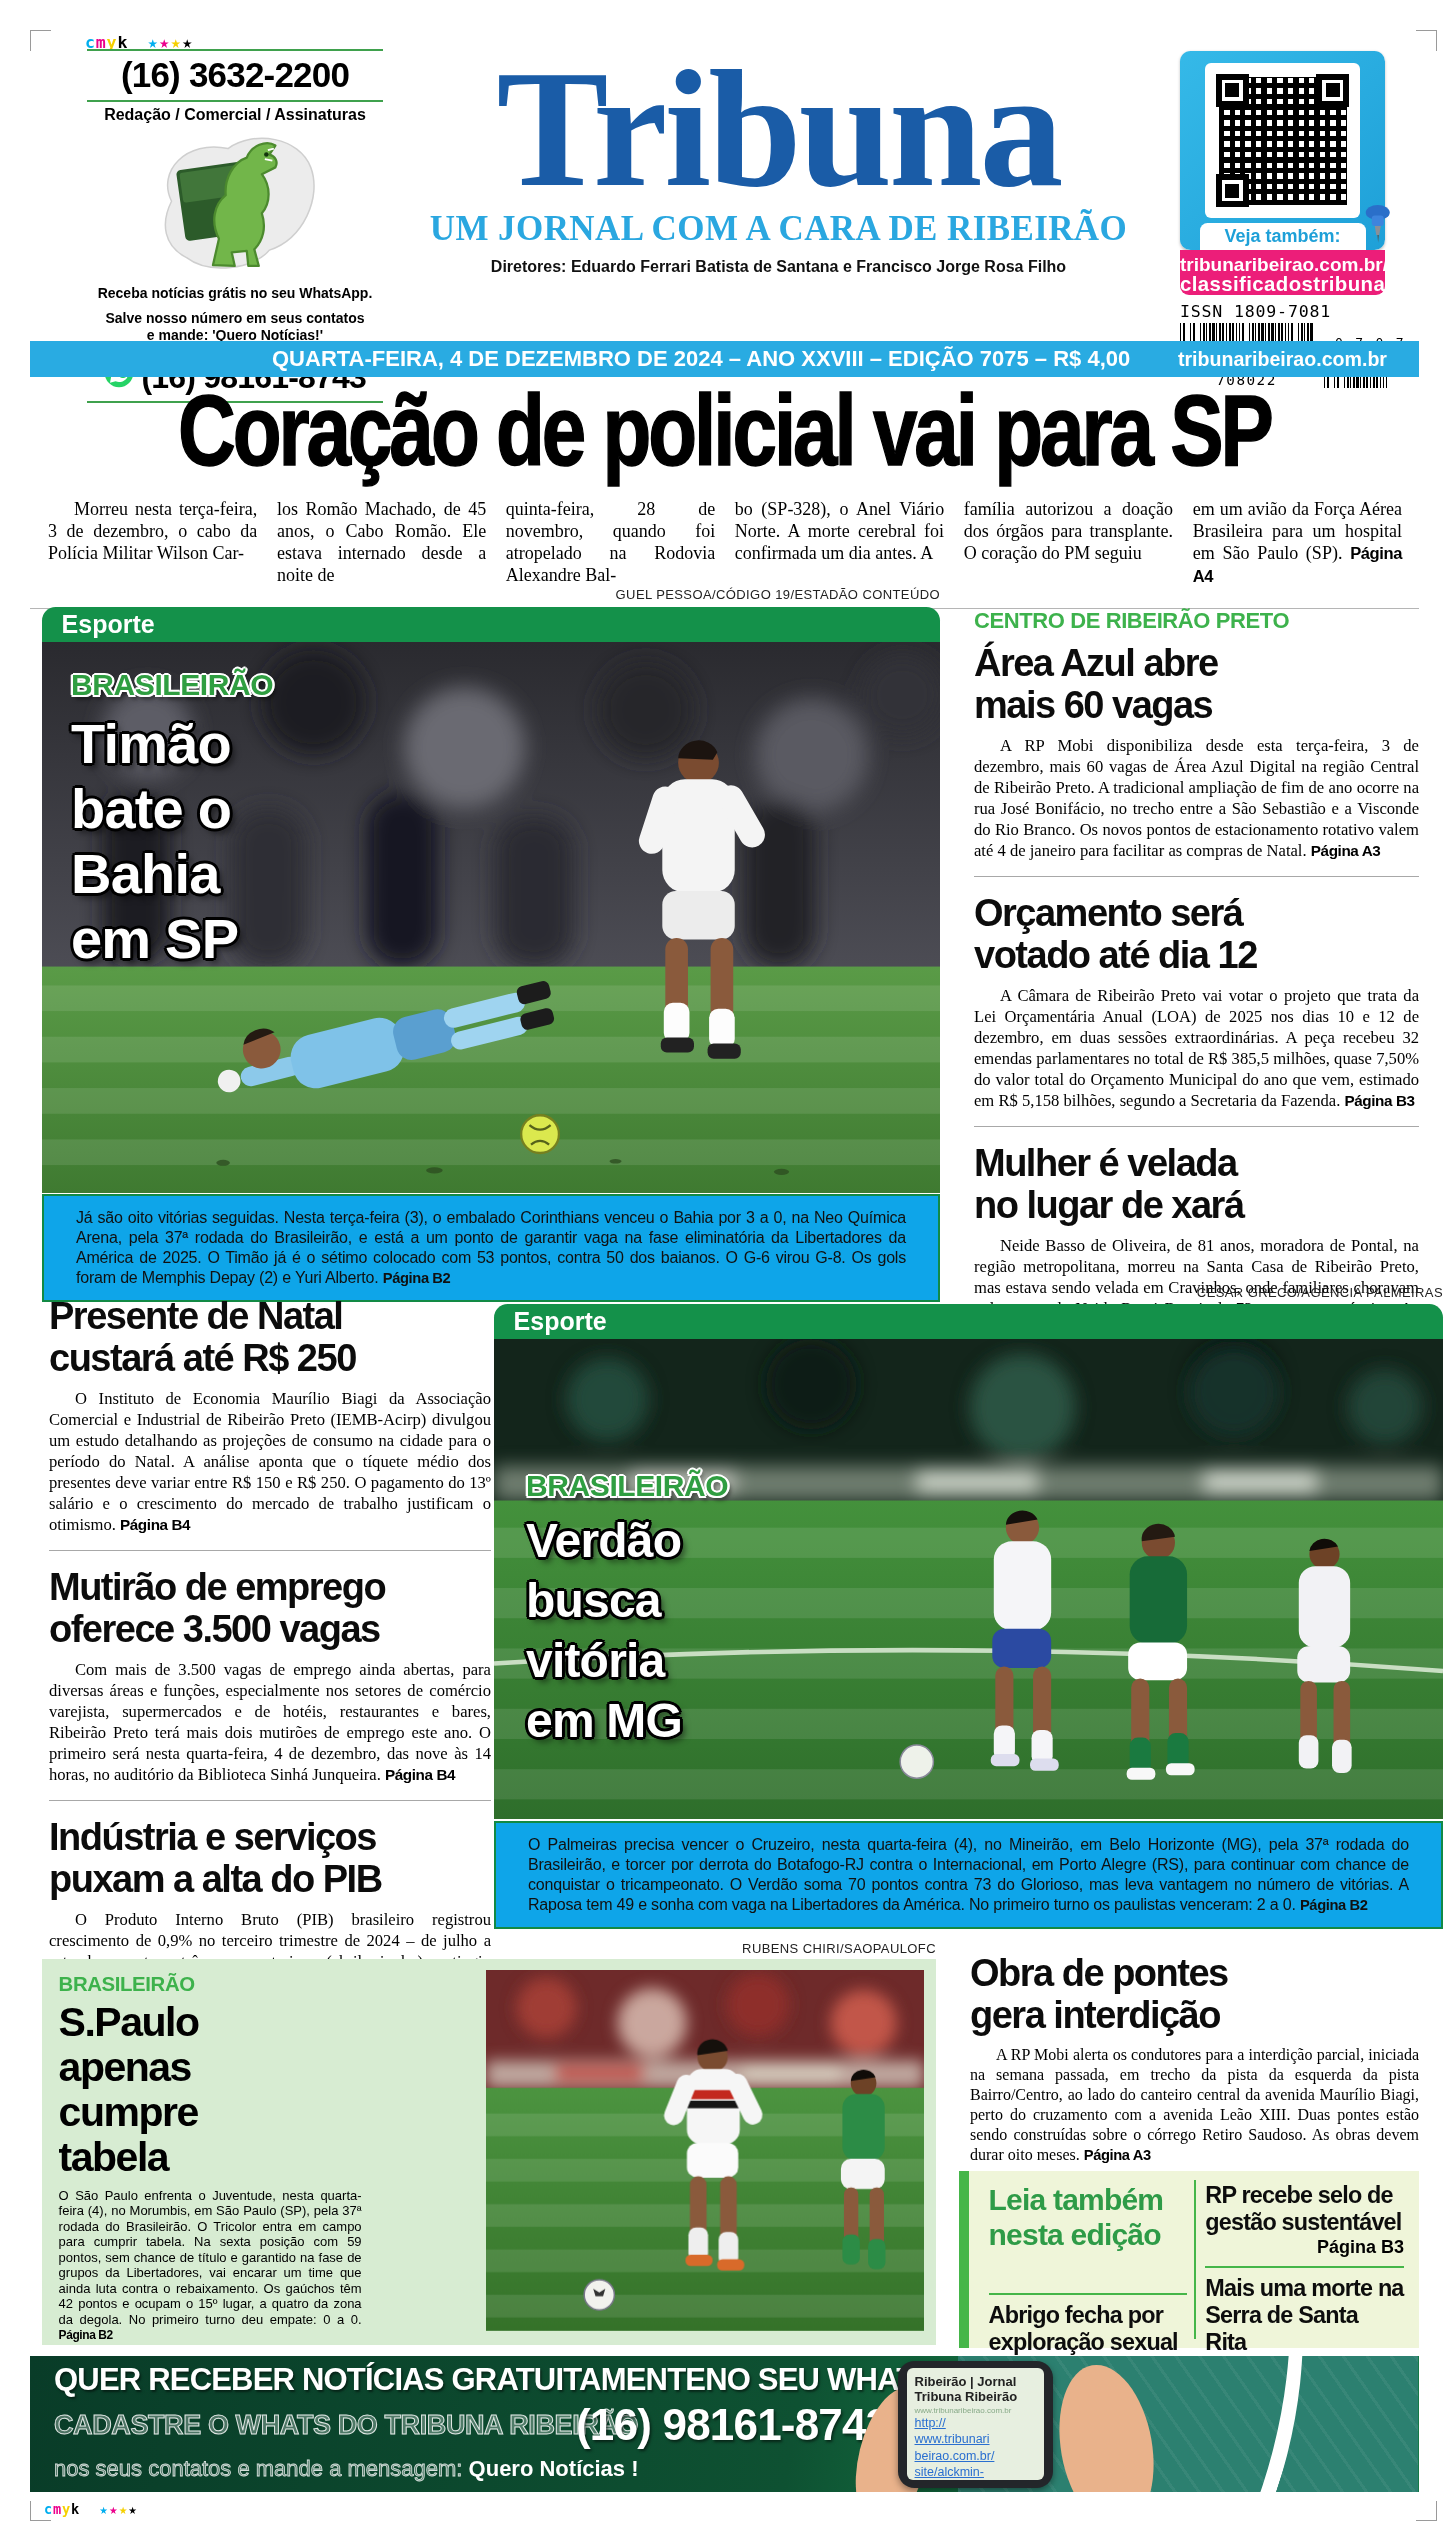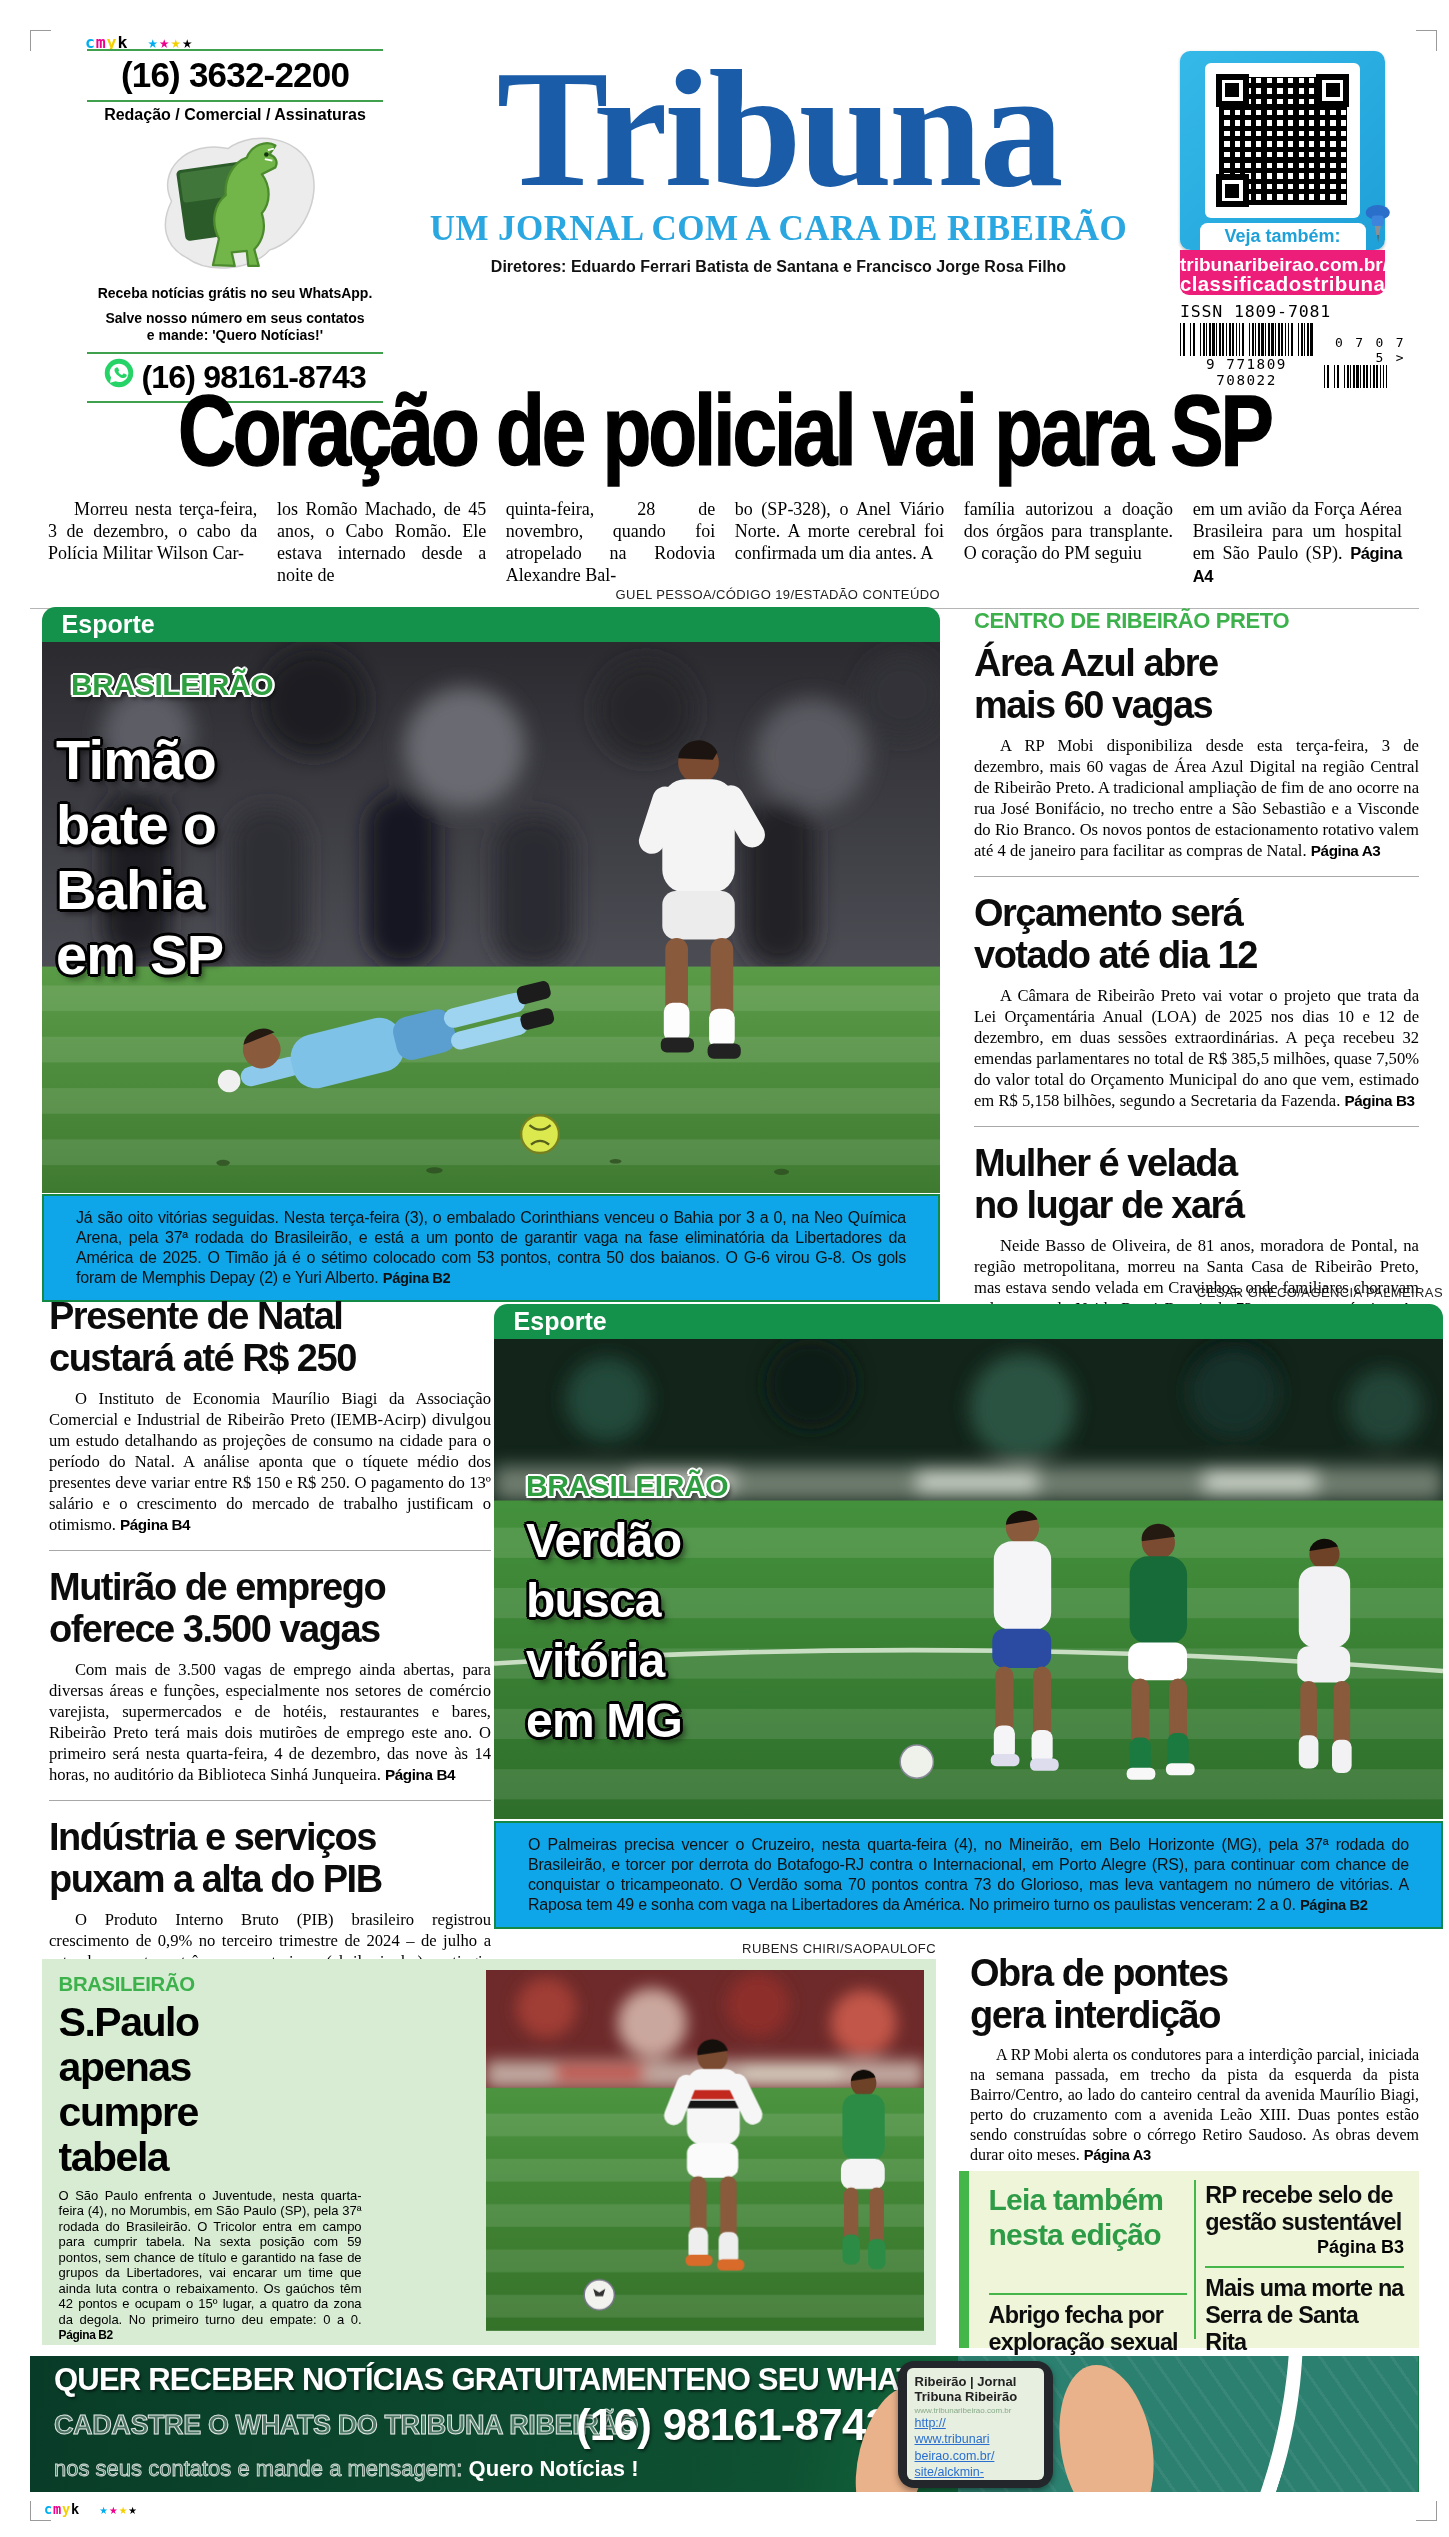--- a/index.html
+++ b/index.html
@@ -220,20 +220,24 @@
         <div class="bars" style="width:133px;"></div>
         <div class="bcdigits">9 771809 708022</div>
       </div>
       <div>
         <div class="edcode">0 7 0 7 5 &gt;</div>
         <div class="bars" style="width:63px;height:22.6px;"></div>
       </div>
     </div>
   </div>
 
+  <div class="abs datebar" style="left:30px;top:341px;">
+    <span class="dtext"><span>QUARTA-FEIRA, 4 DE DEZEMBRO DE 2024 – ANO XXVIII – EDIÇÃO 7075 – </span><b>R$ 4,00</b></span>
+    <span class="site">tribunaribeirao.com.br</span>
+  </div>
 
   <div class="abs hero" style="left:30px;top:380px;">
     <div class="hero-inner">Coração de policial vai para SP</div>
   </div>
 
   <div class="abs leadcols" style="left:48px;top:498px;">
     <div class="col first">Morreu nesta terça-feira, 3 de dezembro, o cabo da Polícia Militar Wilson Car-</div>
     <div class="col">los Romão Machado, de 45 anos, o Cabo Romão. Ele estava internado desde a noite de</div>
     <div class="col">quinta-feira, 28 de novembro, quando foi atropelado na Rodovia Alexandre Bal-</div>
     <div class="col">bo (SP-328), o Anel Viário Norte. A morte cerebral foi confirmada um dia antes. A</div>
@@ -315,21 +319,21 @@
       <circle cx="660" cy="652" r="25" fill="#dbe84e" stroke="#76801f" stroke-width="3"></circle>
       <path d="M646,640 q14,12 28,0 M648,666 q12,-10 24,0" stroke="#55611a" stroke-width="3" fill="none"></path>
       <g fill="#2d4d20" opacity=".8">
         <ellipse cx="240" cy="690" rx="9" ry="4"></ellipse>
           <ellipse cx="520" cy="700" rx="11" ry="4"></ellipse>
         <ellipse cx="760" cy="688" rx="8" ry="3"></ellipse>
           <ellipse cx="980" cy="702" rx="10" ry="4"></ellipse>
       </g>
     </svg>
     <div class="abs overlay-kicker" style="left:29px;top:26px;">BRASILEIRÃO</div>
-    <div class="abs" style="left:14px;top:69px;margin-top:16px;">
+    <div class="abs" style="left:29px;top:69px;">
       <div class="overlay-title ot1">Timão</div>
       <div class="overlay-title ot1">bate o</div>
       <div class="overlay-title ot1">Bahia</div>
       <div class="overlay-title ot1">em SP</div>
     </div>
   </div>
   <div class="abs caption" style="left:42px;top:1194px;width:898px;">
     <span>Já são oito vitórias seguidas. Nesta terça-feira (3), o embalado Corinthians venceu o Bahia por 3 a 0, na Neo Química Arena, pela 37ª rodada do Brasileirão, e está a um ponto de garantir vaga na fase eliminatória da Libertadores da América de 2025. O Timão já é o sétimo colocado com 53 pontos, contra 50 dos baianos. O G-6 virou G-8. Os gols foram de Memphis Depay (2) e Yuri Alberto. </span><span class="pref">Página B2</span>
   </div>
 

